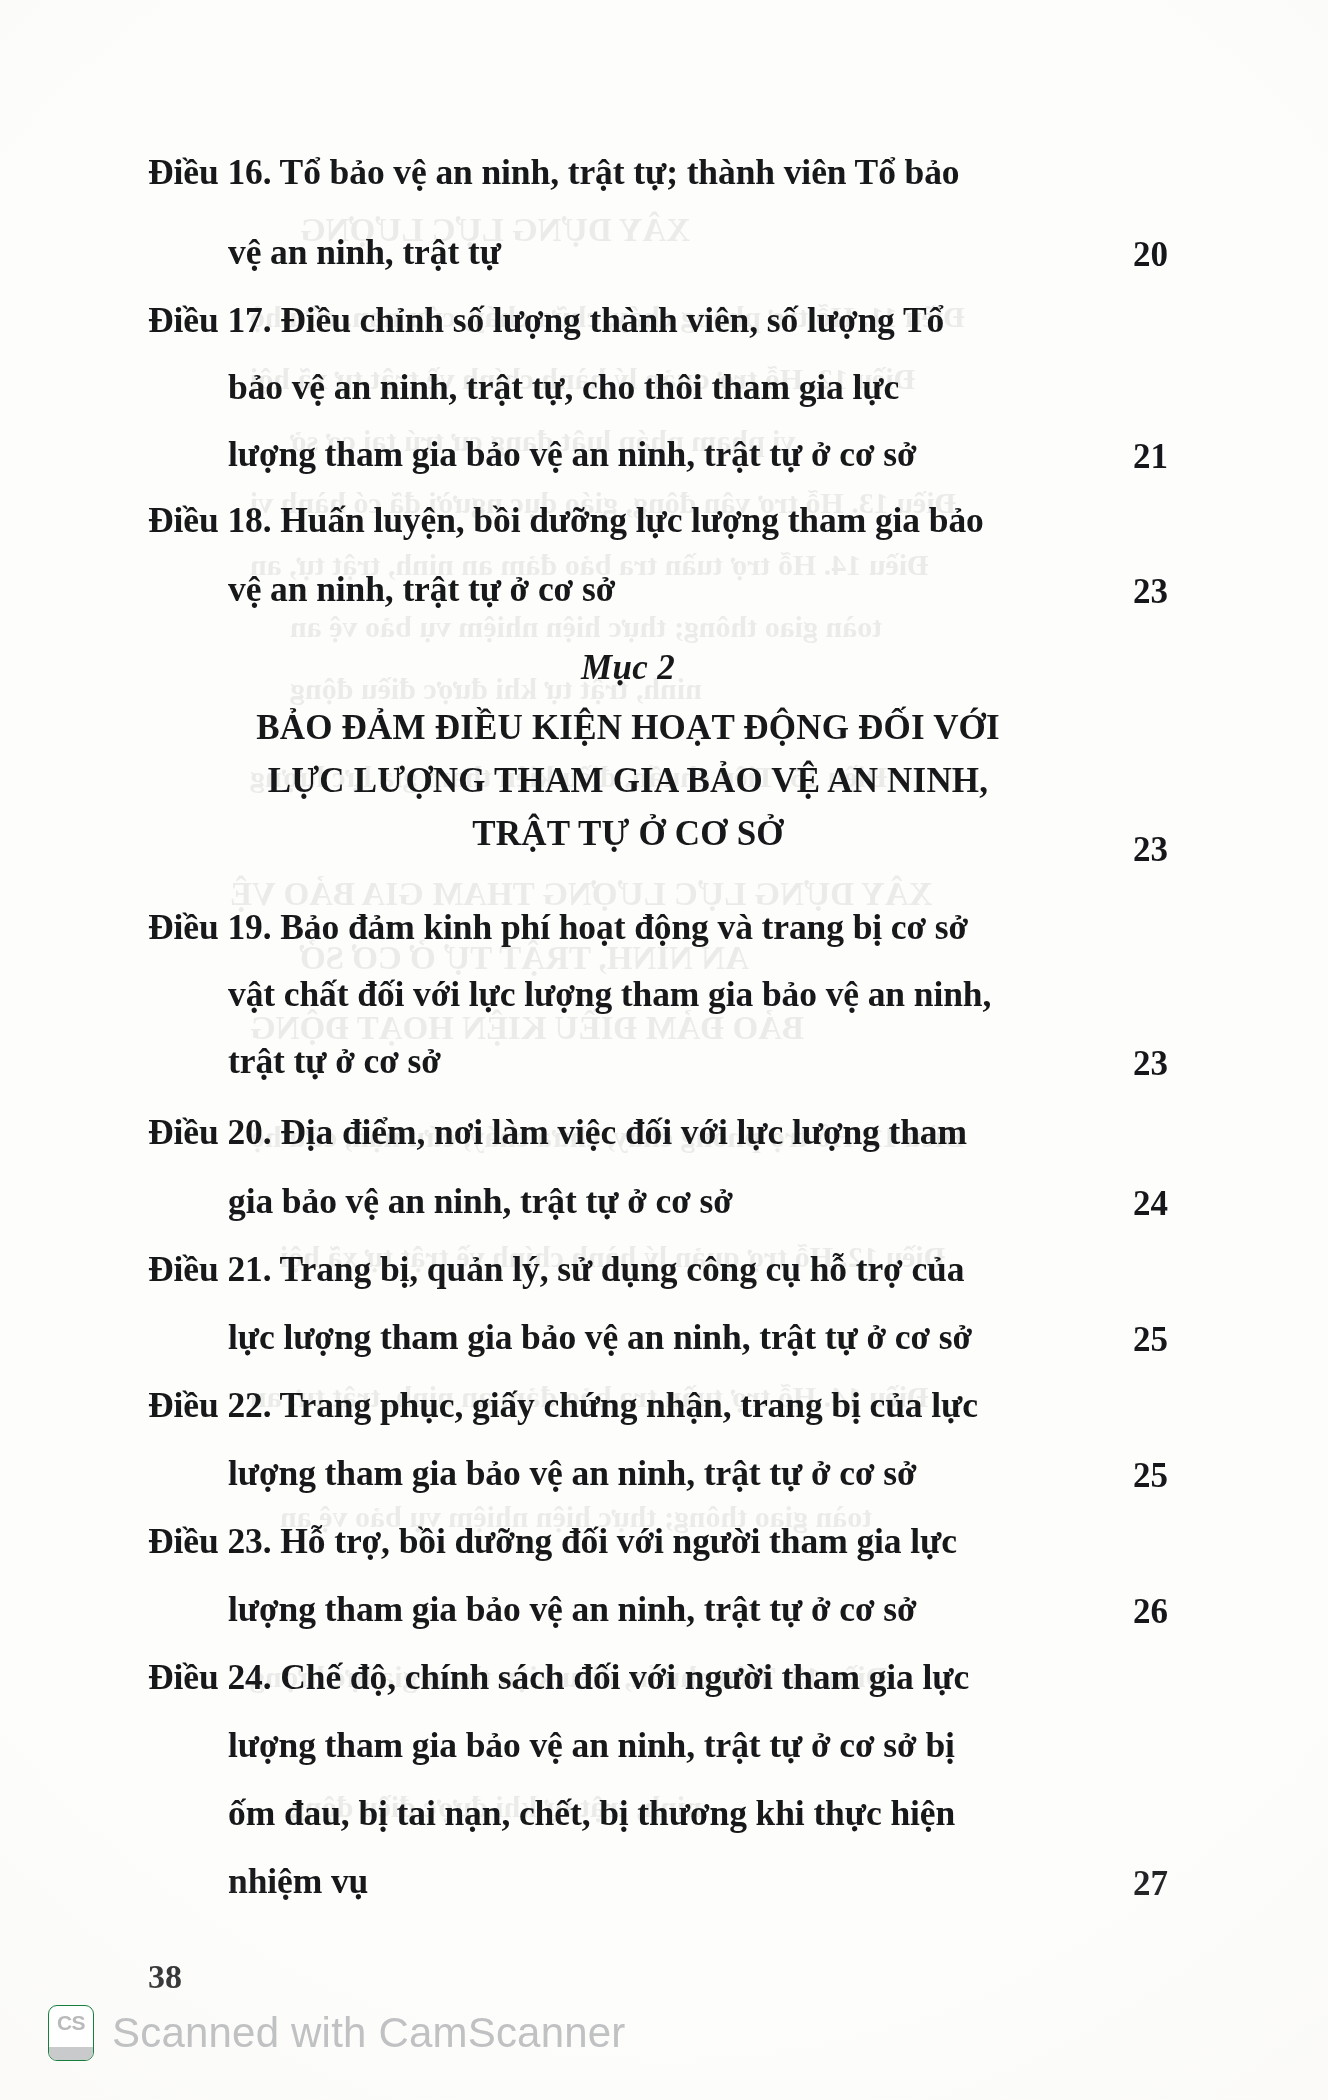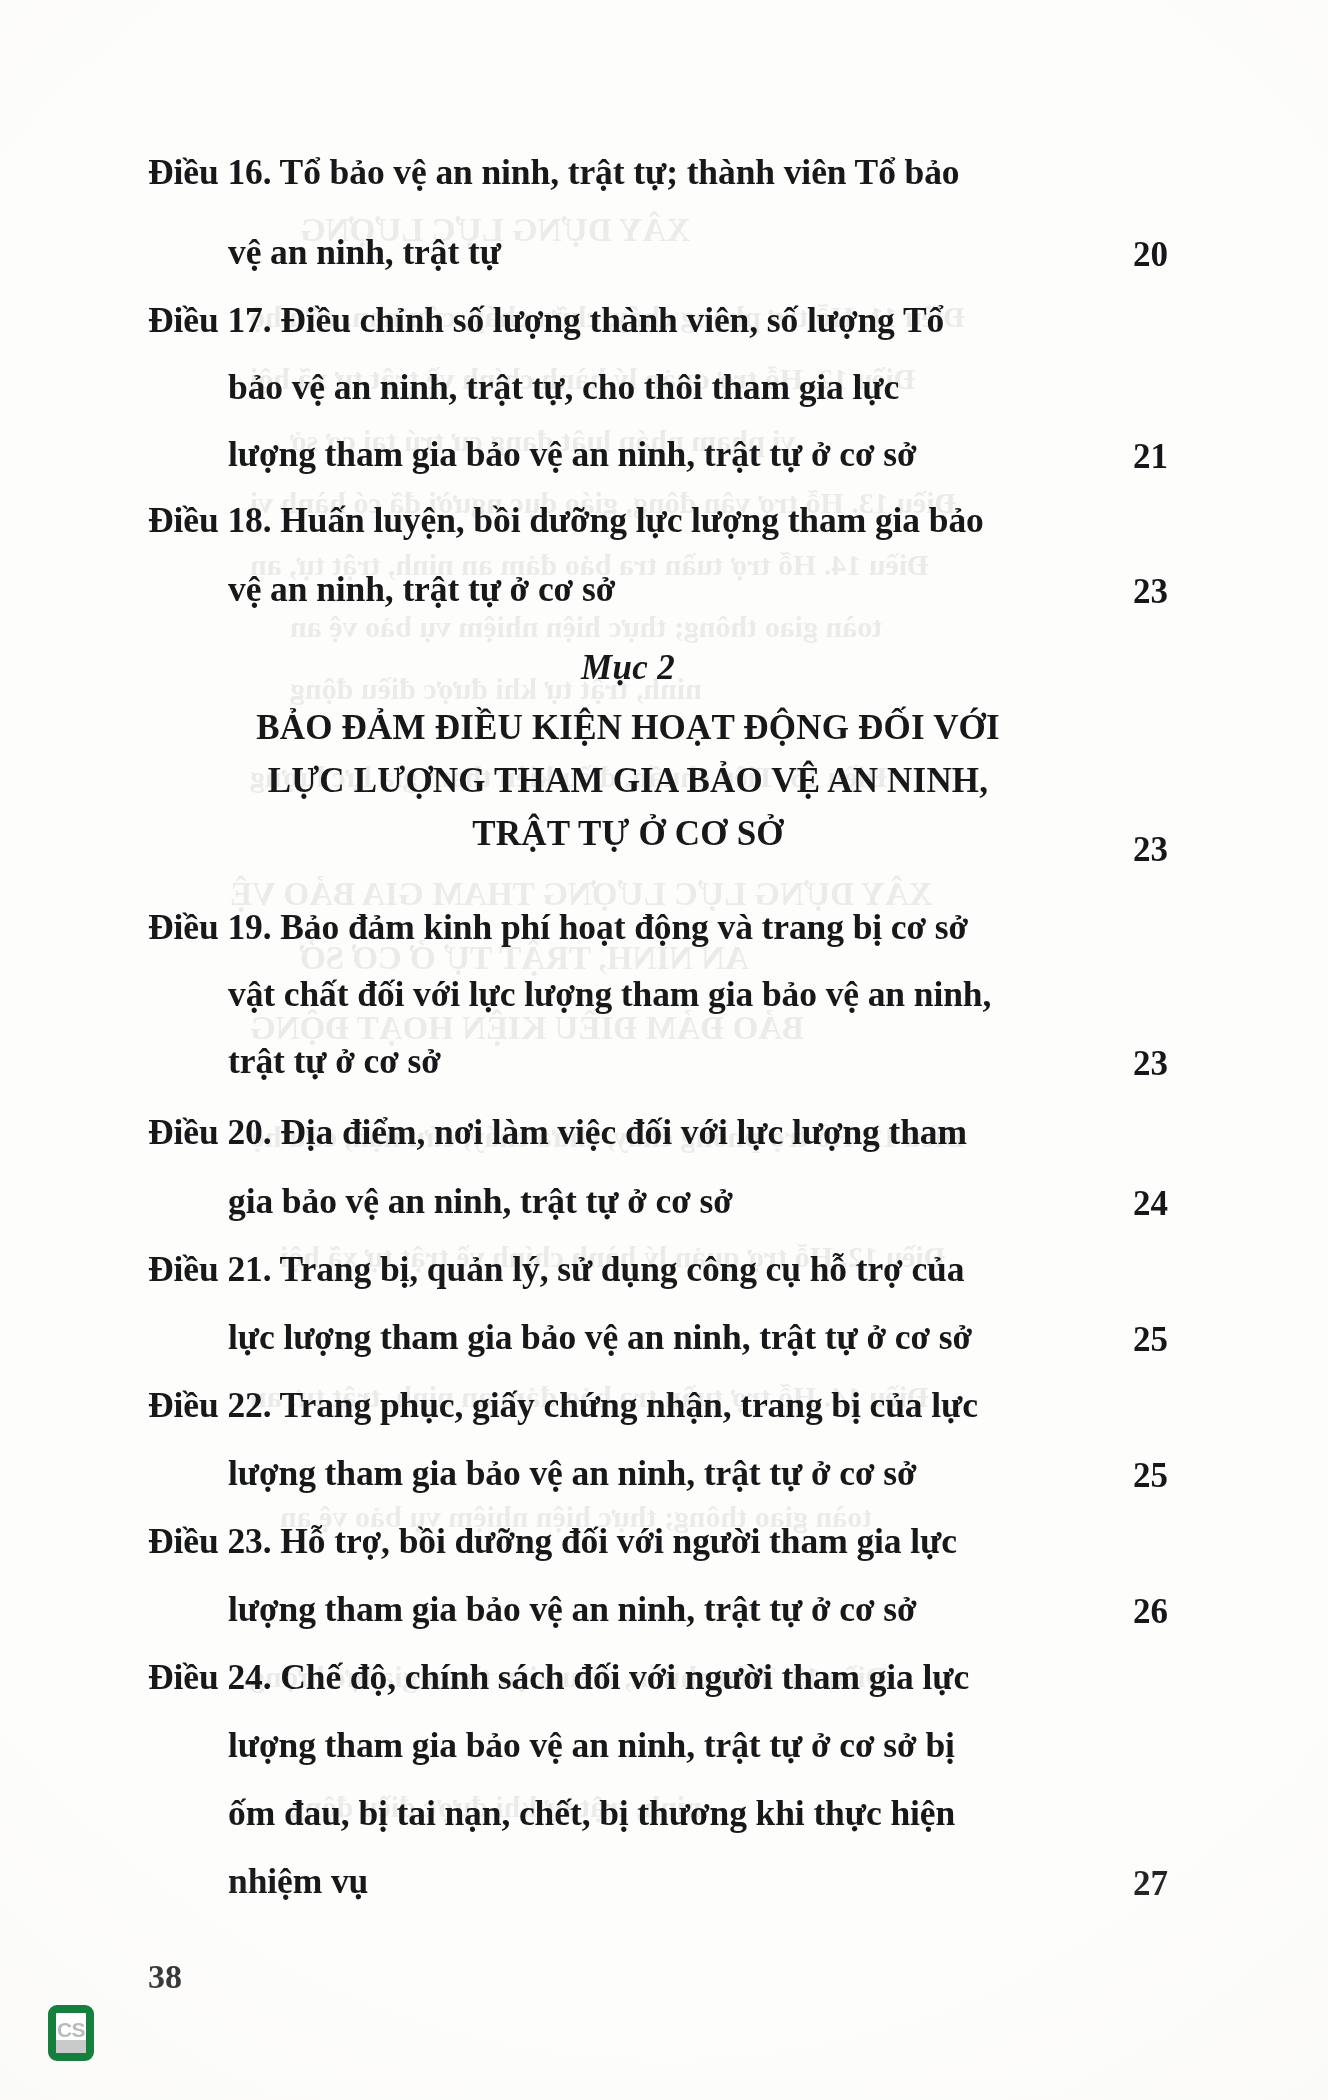--- a/index.html
+++ b/index.html
@@ -127,21 +127,21 @@
     position: absolute;
     display: flex;
     align-items: center;
     gap: 18px;
     z-index: 8;
   }
 
   .cs-badge {
     width: 46px;
     height: 56px;
-    border: 8px solid #15803d;
+    border: 1px solid #15803d;
     border-radius: 9px;
     position: relative;
     box-sizing: border-box;
     overflow: hidden;
     background: #ffffff;
   }
   .cs-badge .cs-text {
     position: absolute;
     top: 5px;
     left: 0;
@@ -312,15 +312,16 @@
 
     <div class="folio" style="left:148px; top:1958px;">38</div>
 
   </div>
 
   <div class="watermark" style="left:48px; top:2005px;">
     <div class="cs-badge">
       <div class="cs-text">CS</div>
       <div class="cs-foot"></div>
     </div>
+    <div class="wm-text">Scanned with CamScanner</div>
   </div>
 
 </div>
 
 </body></html>

